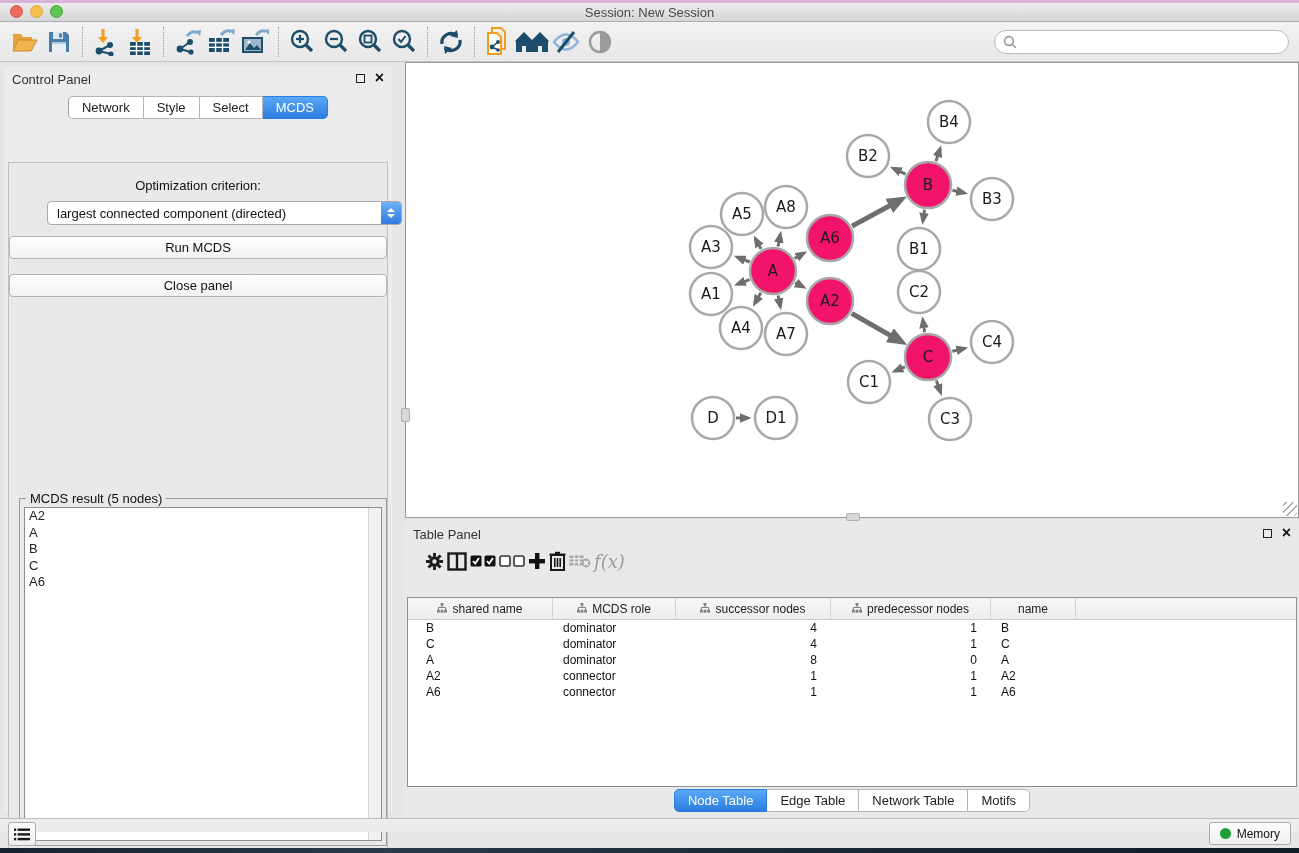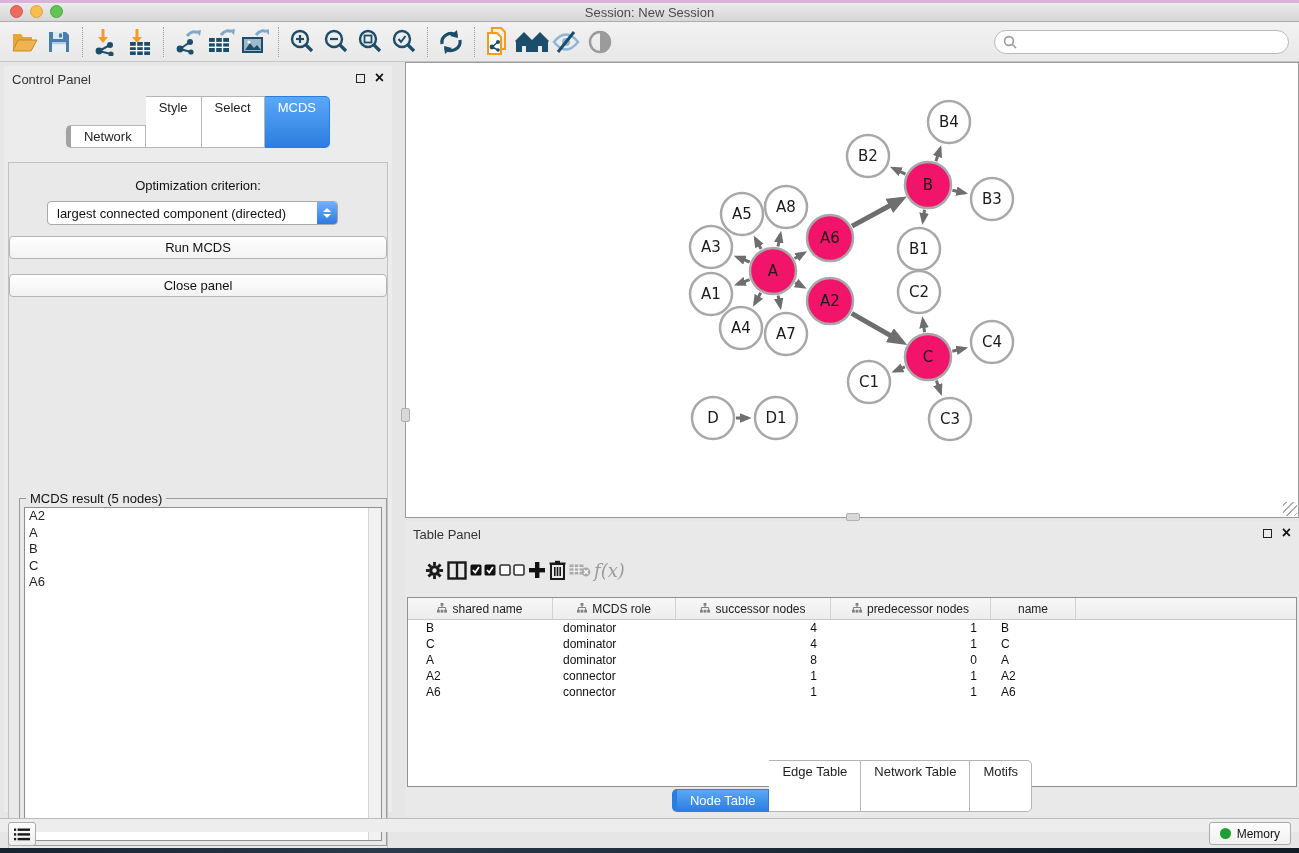--- a/index.html
+++ b/index.html
@@ -33,29 +33,29 @@
   .panel-header { position:relative; height:26px; }
   .panel-header .ph-title { position:absolute; left:8px; top:6px; font-size:13px; color:#333; }
   .ph-btns { position:absolute; right:8px; top:7px; display:flex; gap:10px; align-items:center; }
   .float-btn { width:9px; height:9px; border:1.5px solid #222; display:inline-block; background:#ECECEC; }
   .close-btn { font-size:16px; font-weight:bold; color:#111; line-height:10px; }
 
   .cp-tabs { position:absolute; left:0; top:30px; width:100%; display:flex; justify-content:center; }
   .cp-tabs .tab, .bottom-tabs .tab {
     background:#fff; border:1px solid #B5B5B5; border-left:none; padding:3px 13px;
     font-size:13px; color:#222; }
-  .cp-tabs .tab:first-child, .bottom-tabs .tab:first-child { border-left:5px solid #a3a3a3; border-radius:5px 0 0 5px;margin-top:29px; }
+  .cp-tabs .tab:first-child, .bottom-tabs .tab:first-child { border-left:1px solid #a3a3a3; border-radius:5px 0 0 5px; }
   .cp-tabs .tab:last-child, .bottom-tabs .tab:last-child { border-radius:0 5px 5px 0; }
   .cp-tabs .tab.active, .bottom-tabs .tab.active {
     background:linear-gradient(#5AA8F7,#2C7DE0); color:#fff; border-color:#2C7DE0; }
 
   .cp-content { position:absolute; left:4px; top:52px; width:380px; height:688px;
     background:#E9E9E9; border:1px solid #C2C2C2;margin-top:44px; }
   .opt-label { position:absolute; top:15px; width:100%; text-align:center; font-size:13px; color:#111; }
-  .dropdown { position:absolute; left:38px; top:38px; width:291px; height:24px; background:#fff;
+  .dropdown { position:absolute; left:38px; top:38px; width:355px; height:24px; background:#fff;
     border:1px solid #A9A9A9; border-radius:4px; display:flex; align-items:center; }
   .dropdown .dd-value { flex:1; font-size:13px; padding-left:9px; color:#111; }
   .dd-btn { width:20px; height:22px; margin-right:0; border-radius:0 3px 3px 0;
     background:linear-gradient(#6FB1F8,#2E7BE0); display:flex; flex-direction:column; align-items:center; justify-content:center; gap:2px; }
   .dd-btn i { width:0; height:0; border-left:4px solid transparent; border-right:4px solid transparent; }
   .dd-btn .up { border-bottom:4px solid #fff; }
   .dd-btn .down { border-top:4px solid #fff; }
   .cp-buttons { position:absolute; top:73px; width:100%; display:flex; justify-content:center; gap:15px;flex-direction:column; }
   .btn { background:linear-gradient(#FFFFFF,#F2F2F2); border:1px solid #B5B5B5; border-radius:4px;
     font-size:13px; padding:3px 16px; color:#111; }
@@ -77,21 +77,21 @@
   .lights.net .light { width:12px; height:12px; }
   .net-canvas { position:absolute; left:0; top:27px; right:0; bottom:0; background:#fff; }
   .net-handle-left { position:absolute; left:-5px; top:345px; width:9px; height:14px; background:#D8D8D8; border:1px solid #B0B0B0; border-radius:2px; }
   .net-handle-bottom { position:absolute; left:440px; bottom:-4px; width:14px; height:8px; background:#D8D8D8; border:1px solid #B0B0B0; border-radius:2px; }
   .resize-grip { position:absolute; right:1px; bottom:1px; width:14px; height:14px;
     background:repeating-linear-gradient(135deg,transparent 0 2px,#A9A9A9 2px 3px,transparent 3px 5px); }
   text.node-label { font-family:"DejaVu Sans",sans-serif; font-size:15px; fill:#1A1A1A; }
 
   
   .table-panel { position:absolute; left:405px; top:521px; width:894px; height:296px; background:#E9E9E9; }
-  .tp-toolbar { position:absolute; left:0; top:28px; width:100%; height:42px; display:flex; align-items:center; padding-left:20px; gap:3px; }
+  .tp-toolbar { position:absolute; left:0; top:19px; width:100%; height:42px; display:flex; align-items:center; padding-left:20px; gap:3px; }
   .tp-icon { display:flex; align-items:center; justify-content:center; }
   .fx { font-family:"DejaVu Serif","Liberation Serif",serif; font-style:italic; font-size:18px; color:#9B9B9B; }
   .tp-table { position:absolute; left:2px; top:76px; width:890px; height:190px; background:#fff; border:1px solid #8F8F8F; overflow:hidden; }
   .t-header { display:flex; height:22px; background:linear-gradient(#F7F7F7,#EDEDED); border-bottom:1px solid #C9C9C9; }
   .t-hcell { display:flex; align-items:center; justify-content:center; gap:5px; font-size:12px; color:#222; border-right:1px solid #D2D2D2; }
   .t-row { display:flex; height:16px; align-items:center; }
   .t-cell { font-size:12px; color:#111; padding:0 4px; white-space:nowrap; }
   .bottom-tabs { position:absolute; left:0; bottom:5px; width:100%; display:flex; justify-content:center; }
 
   

